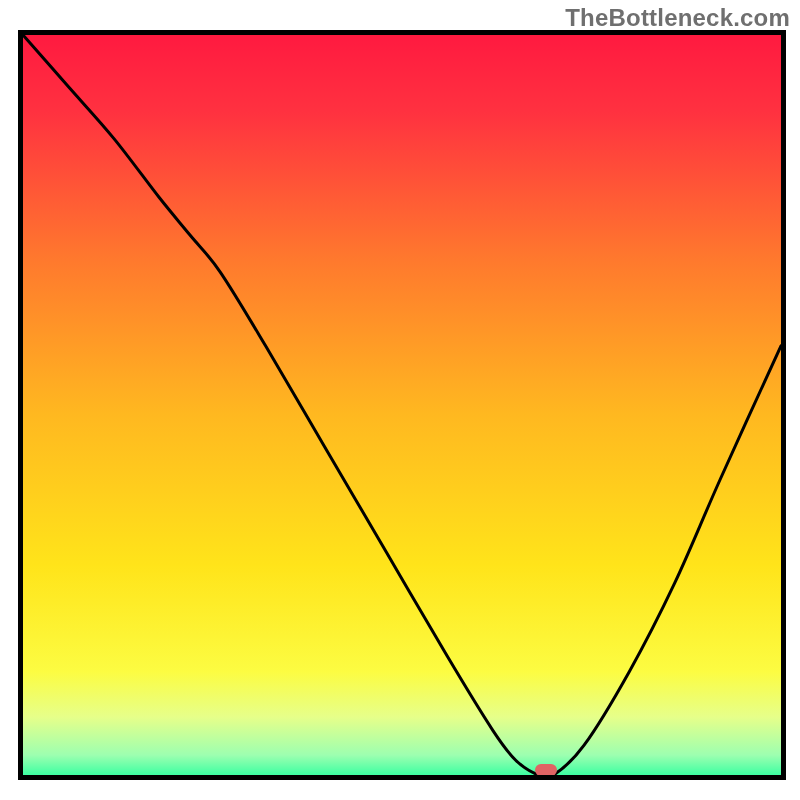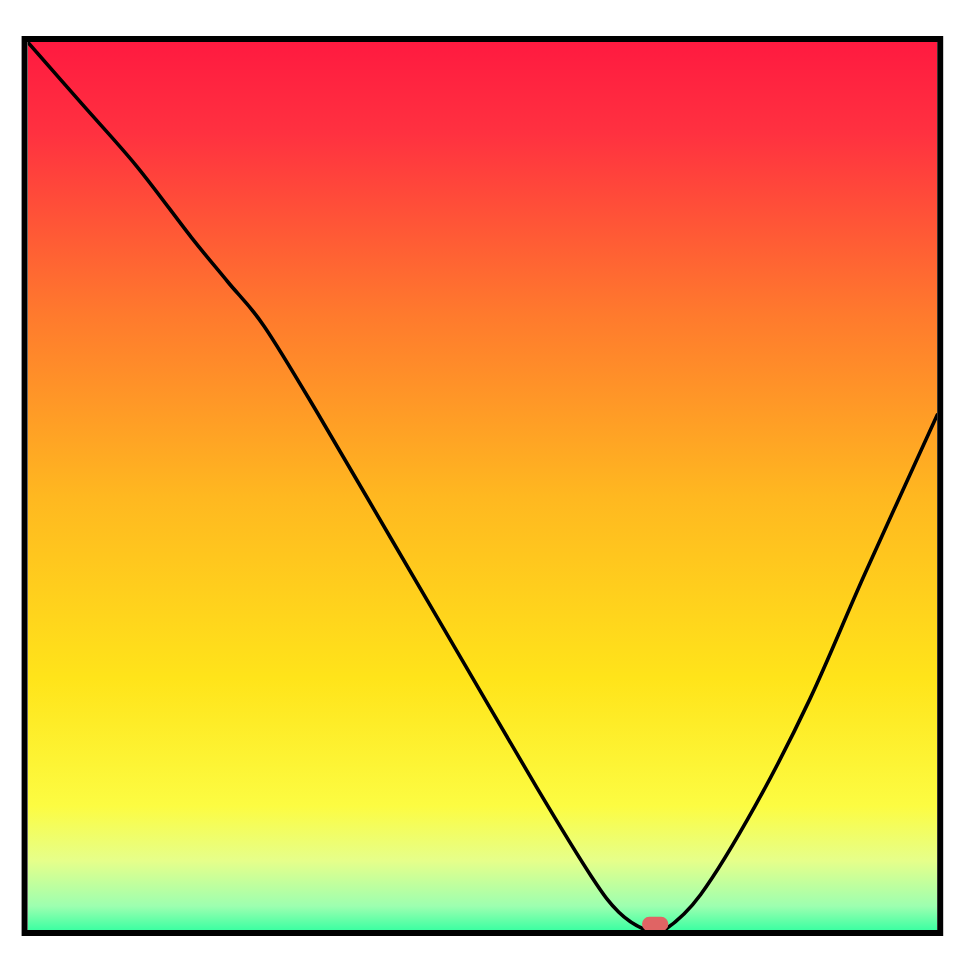--- a/index.html
+++ b/index.html
@@ -55,20 +55,21 @@
     border-radius: 6px;
     background: #e06464;
     transform: translate(-50%, -50%);
   }
 </style>
 </head>
 <body>
 
 <div class="frame">
 
+  <div class="watermark">TheBottleneck.com</div>
 
   <div class="plot-area">
 
     <svg class="bg" viewBox="0 0 100 100" preserveAspectRatio="none">
       <defs>
         <linearGradient id="grad" x1="0" y1="0" x2="0" y2="1">
             <stop offset="0.00%" stop-color="#ff1a40"></stop>
             <stop offset="10.00%" stop-color="#ff3140"></stop>
             <stop offset="30.00%" stop-color="#ff7a2d"></stop>
             <stop offset="50.00%" stop-color="#ffb820"></stop>

